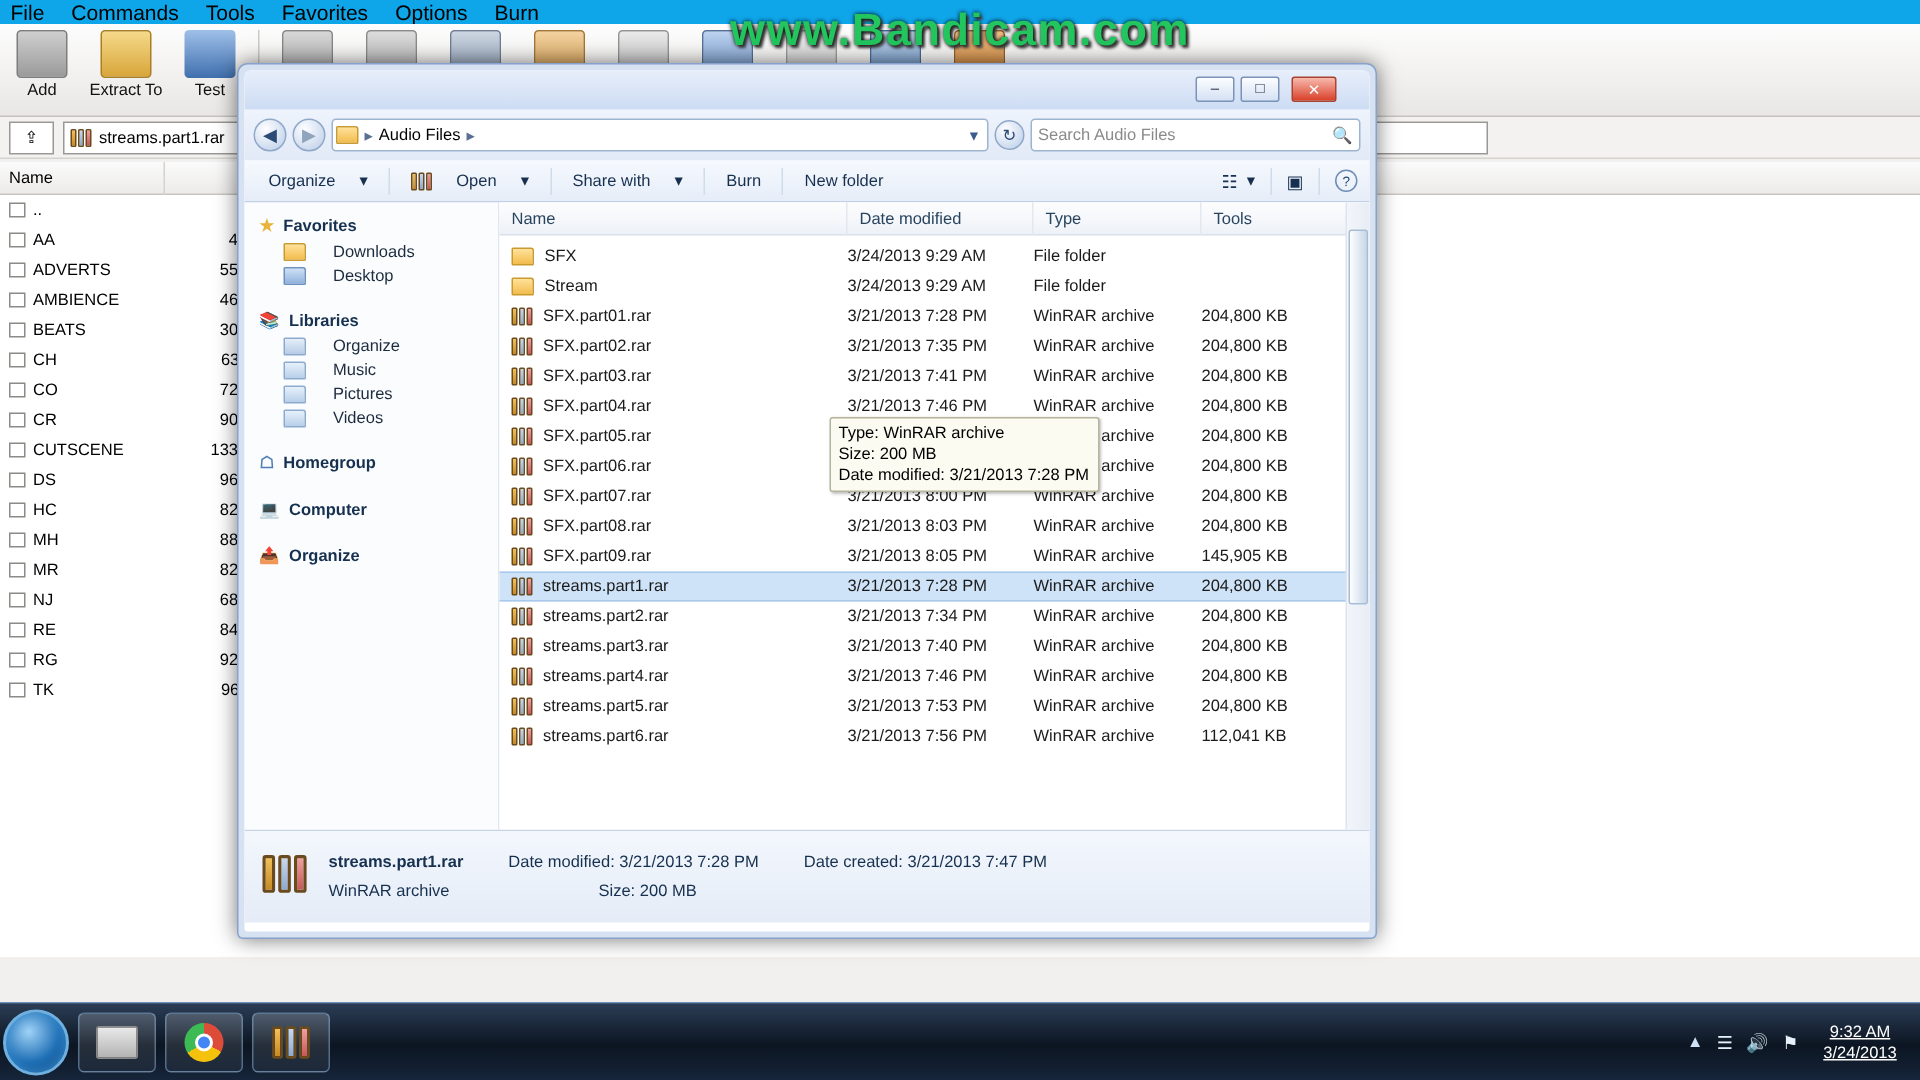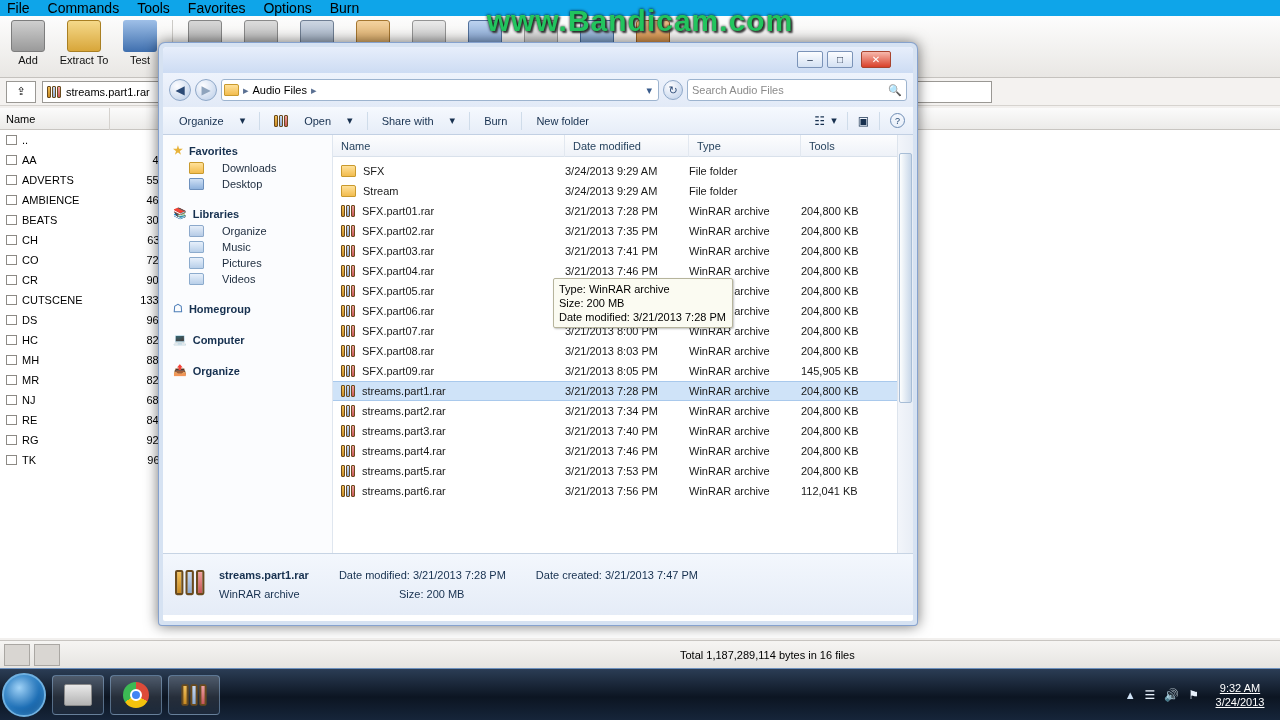--- a/index.html
+++ b/index.html
@@ -395,25 +395,20 @@
       </div>
     <div class="wr-row">
         <div class="wr-name">
           <span class="folder-ico"></span>
           <span>TK</span>
         </div>
         <div class="wr-size">96,11</div>
       </div>
   </div>
 
-  <div id="winrar-status">
-    <div class="status-ico"></div>
-    <div class="status-ico"></div>
-    <div style="margin-left:620px;">Total 1,187,289,114 bytes in 16 files</div>
-  </div>
 </div>
 
 <div id="watermark">www.Bandicam.com</div>
 
 <div id="explorer">
   <div id="exp-inner">
 
     <div id="exp-titlebar">
       <div class="winbtn" style="right:90px;">–</div>
       <div class="winbtn" style="right:60px;">□</div>

